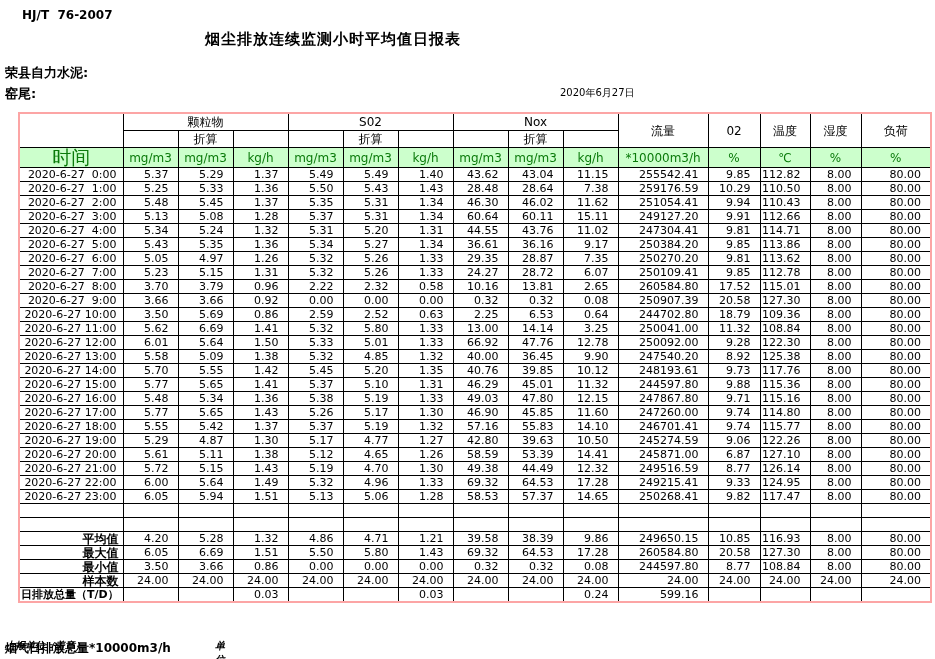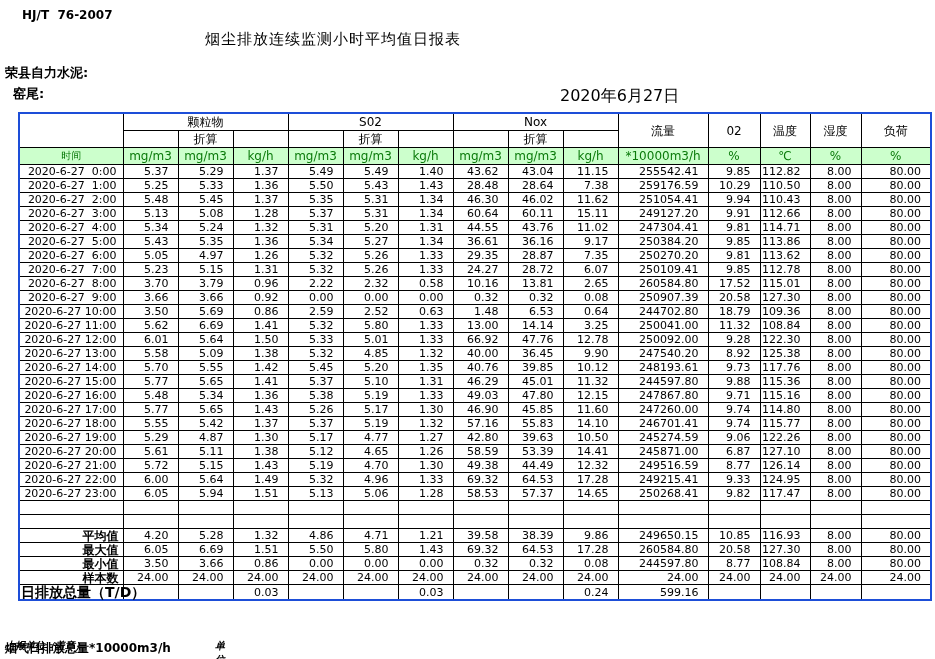--- a/index.html
+++ b/index.html
@@ -1,35 +1,35 @@
 <!DOCTYPE html>
 <html style="--header-bg: #ccffcc; --header-text: #0a7a0a;"><head>
 <meta charset="utf-8">
 <style>
   html,body{margin:0;padding:0;}
   body{
     width:935px;height:659px;background:#ffffff;position:relative;
     font-family:"DejaVu Sans",sans-serif;color:#000;
   }
   .std-no{position:absolute;left:22px;top:8px;font-size:12px;font-weight:bold;white-space:pre;}
-  .title{position:absolute;left:205px;top:30px;font-size:15px;font-weight:normal;letter-spacing:1px;}
+  .title{position:absolute;left:205px;top:30px;font-size:15px;font-weight:bold;letter-spacing:1px;}
   .company{position:absolute;left:5px;top:64px;font-size:13px;font-weight:bold;}
-  .location{position:absolute;left:5px;top:85px;font-size:13px;font-weight:bold;margin-left:8px;}
-  .date{position:absolute;left:560px;top:86px;font-size:16px;}
+  .location{position:absolute;left:5px;top:85px;font-size:13px;font-weight:bold;}
+  .date{position:absolute;left:560px;top:86px;font-size:10px;}
   .report{position:absolute;left:18px;top:112px;}
   table{border-collapse:collapse;table-layout:fixed;width:912px;font-size:11px;line-height:1;}
   td{border:1px solid #000;height:13px;padding:0 9px 0 0;overflow:hidden;
      white-space:nowrap;text-align:right;vertical-align:middle;}
-  table{border:2px solid #1d4ed8;padding-left:48px;}
+  table{border:2px solid #fca5a5;padding-left:48px;}
   .hdr td{text-align:center;padding:0;height:16px;font-size:12px;}
   .green td{background:var(--header-bg,#ccffcc);color:var(--header-text,#0a7a0a);}
-  .green .time-head{font-size:10px;}
+  .green .time-head{font-size:19px;}
   .time-cell{white-space:pre;padding-right:6px;font-size:11px;}
   .sum-label{padding-right:4px;font-size:12px;font-weight:bold;}
-  .label-left{text-align:left;padding:0 0 0 1px;overflow:visible;font-size:14px;}
+  .label-left{text-align:left;padding:0 0 0 1px;overflow:visible;font-size:11px;}
   .empty-row td{height:13px;}
   .footer-note{position:absolute;left:5px;top:620px;font-size:12px;font-weight:bold;margin-top:20px;}
   .footer-units{position:absolute;left:5px;top:639px;font-size:10px;font-weight:bold;font-style:italic;}
   .footer-units .unit2{position:absolute;left:210px;top:0;}
 </style>
 </head>
 <body>
 
 <div class="std-no">HJ/T  76-2007</div>
 <div class="title">烟尘排放连续监测小时平均值日报表</div>
@@ -269,21 +269,21 @@
           <td>80.00</td>
         </tr>
         <tr>
           <td class="time-cell">2020-6-27 10:00</td>
           <td>3.50</td>
           <td>5.69</td>
           <td>0.86</td>
           <td>2.59</td>
           <td>2.52</td>
           <td>0.63</td>
-          <td>1.48</td>
+          <td>2.25</td>
           <td>6.53</td>
           <td>0.64</td>
           <td>244702.80</td>
           <td>18.79</td>
           <td>109.36</td>
           <td>8.00</td>
           <td>80.00</td>
         </tr>
         <tr>
           <td class="time-cell">2020-6-27 11:00</td>

